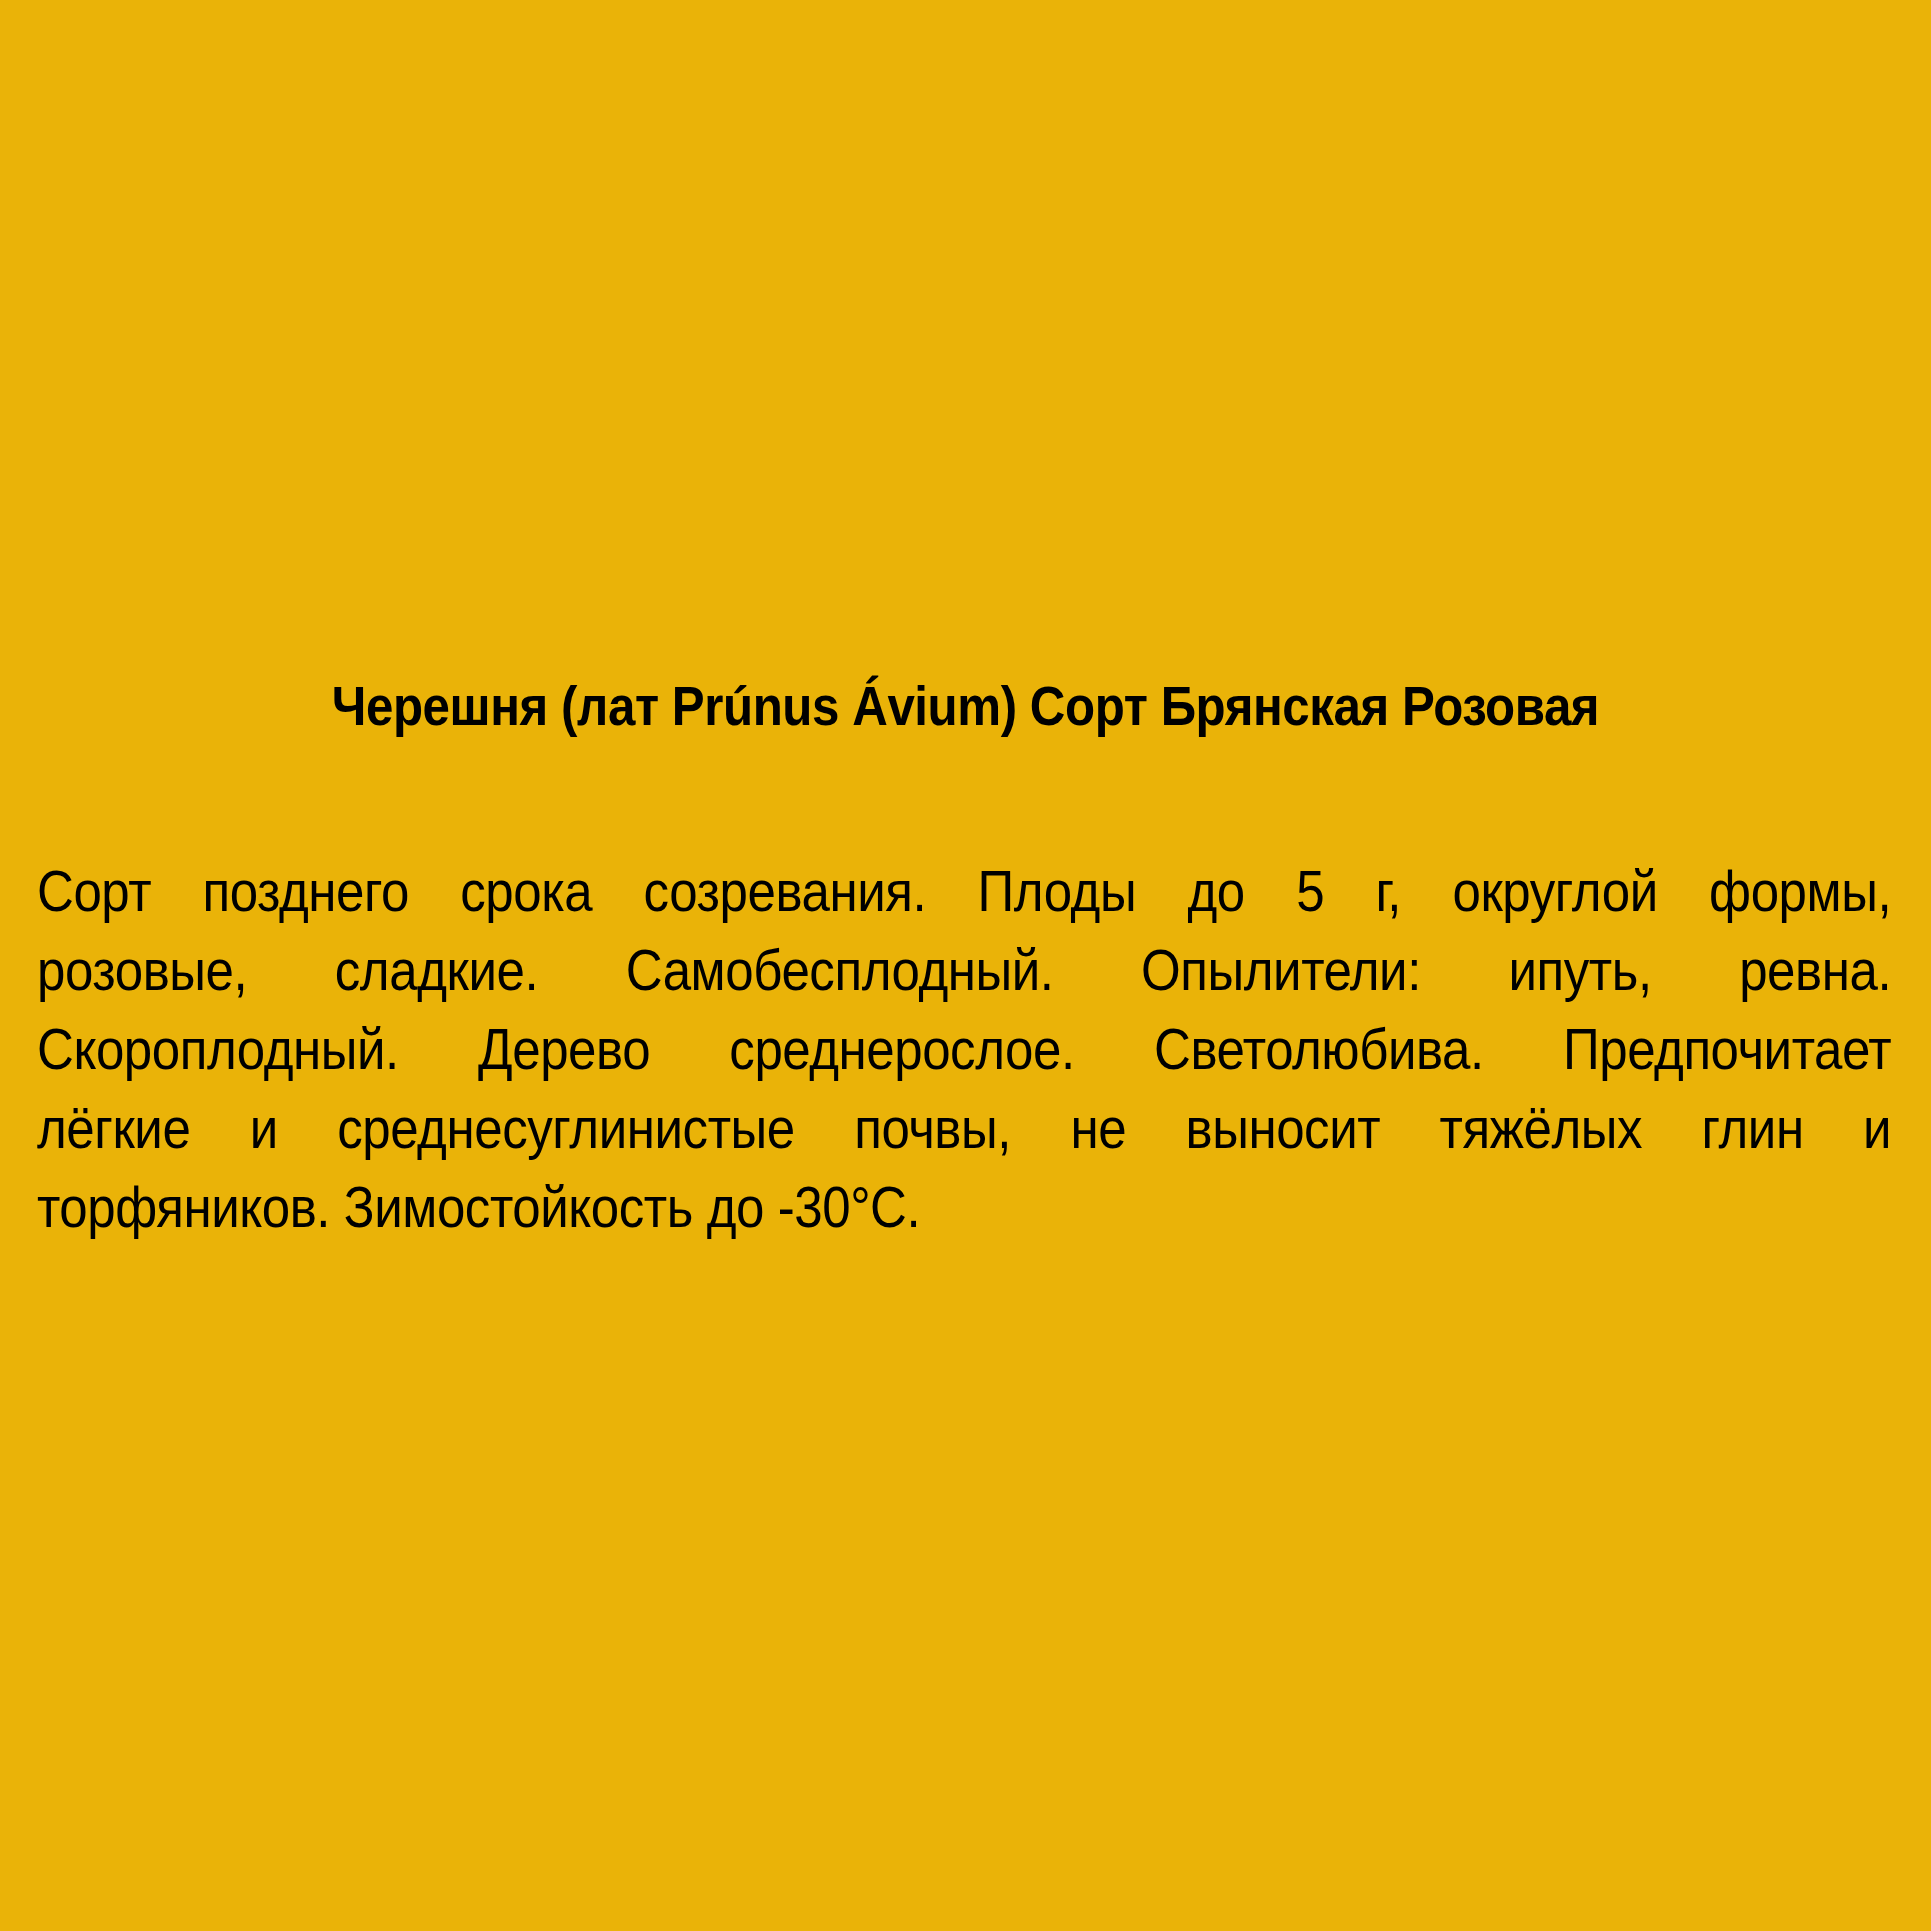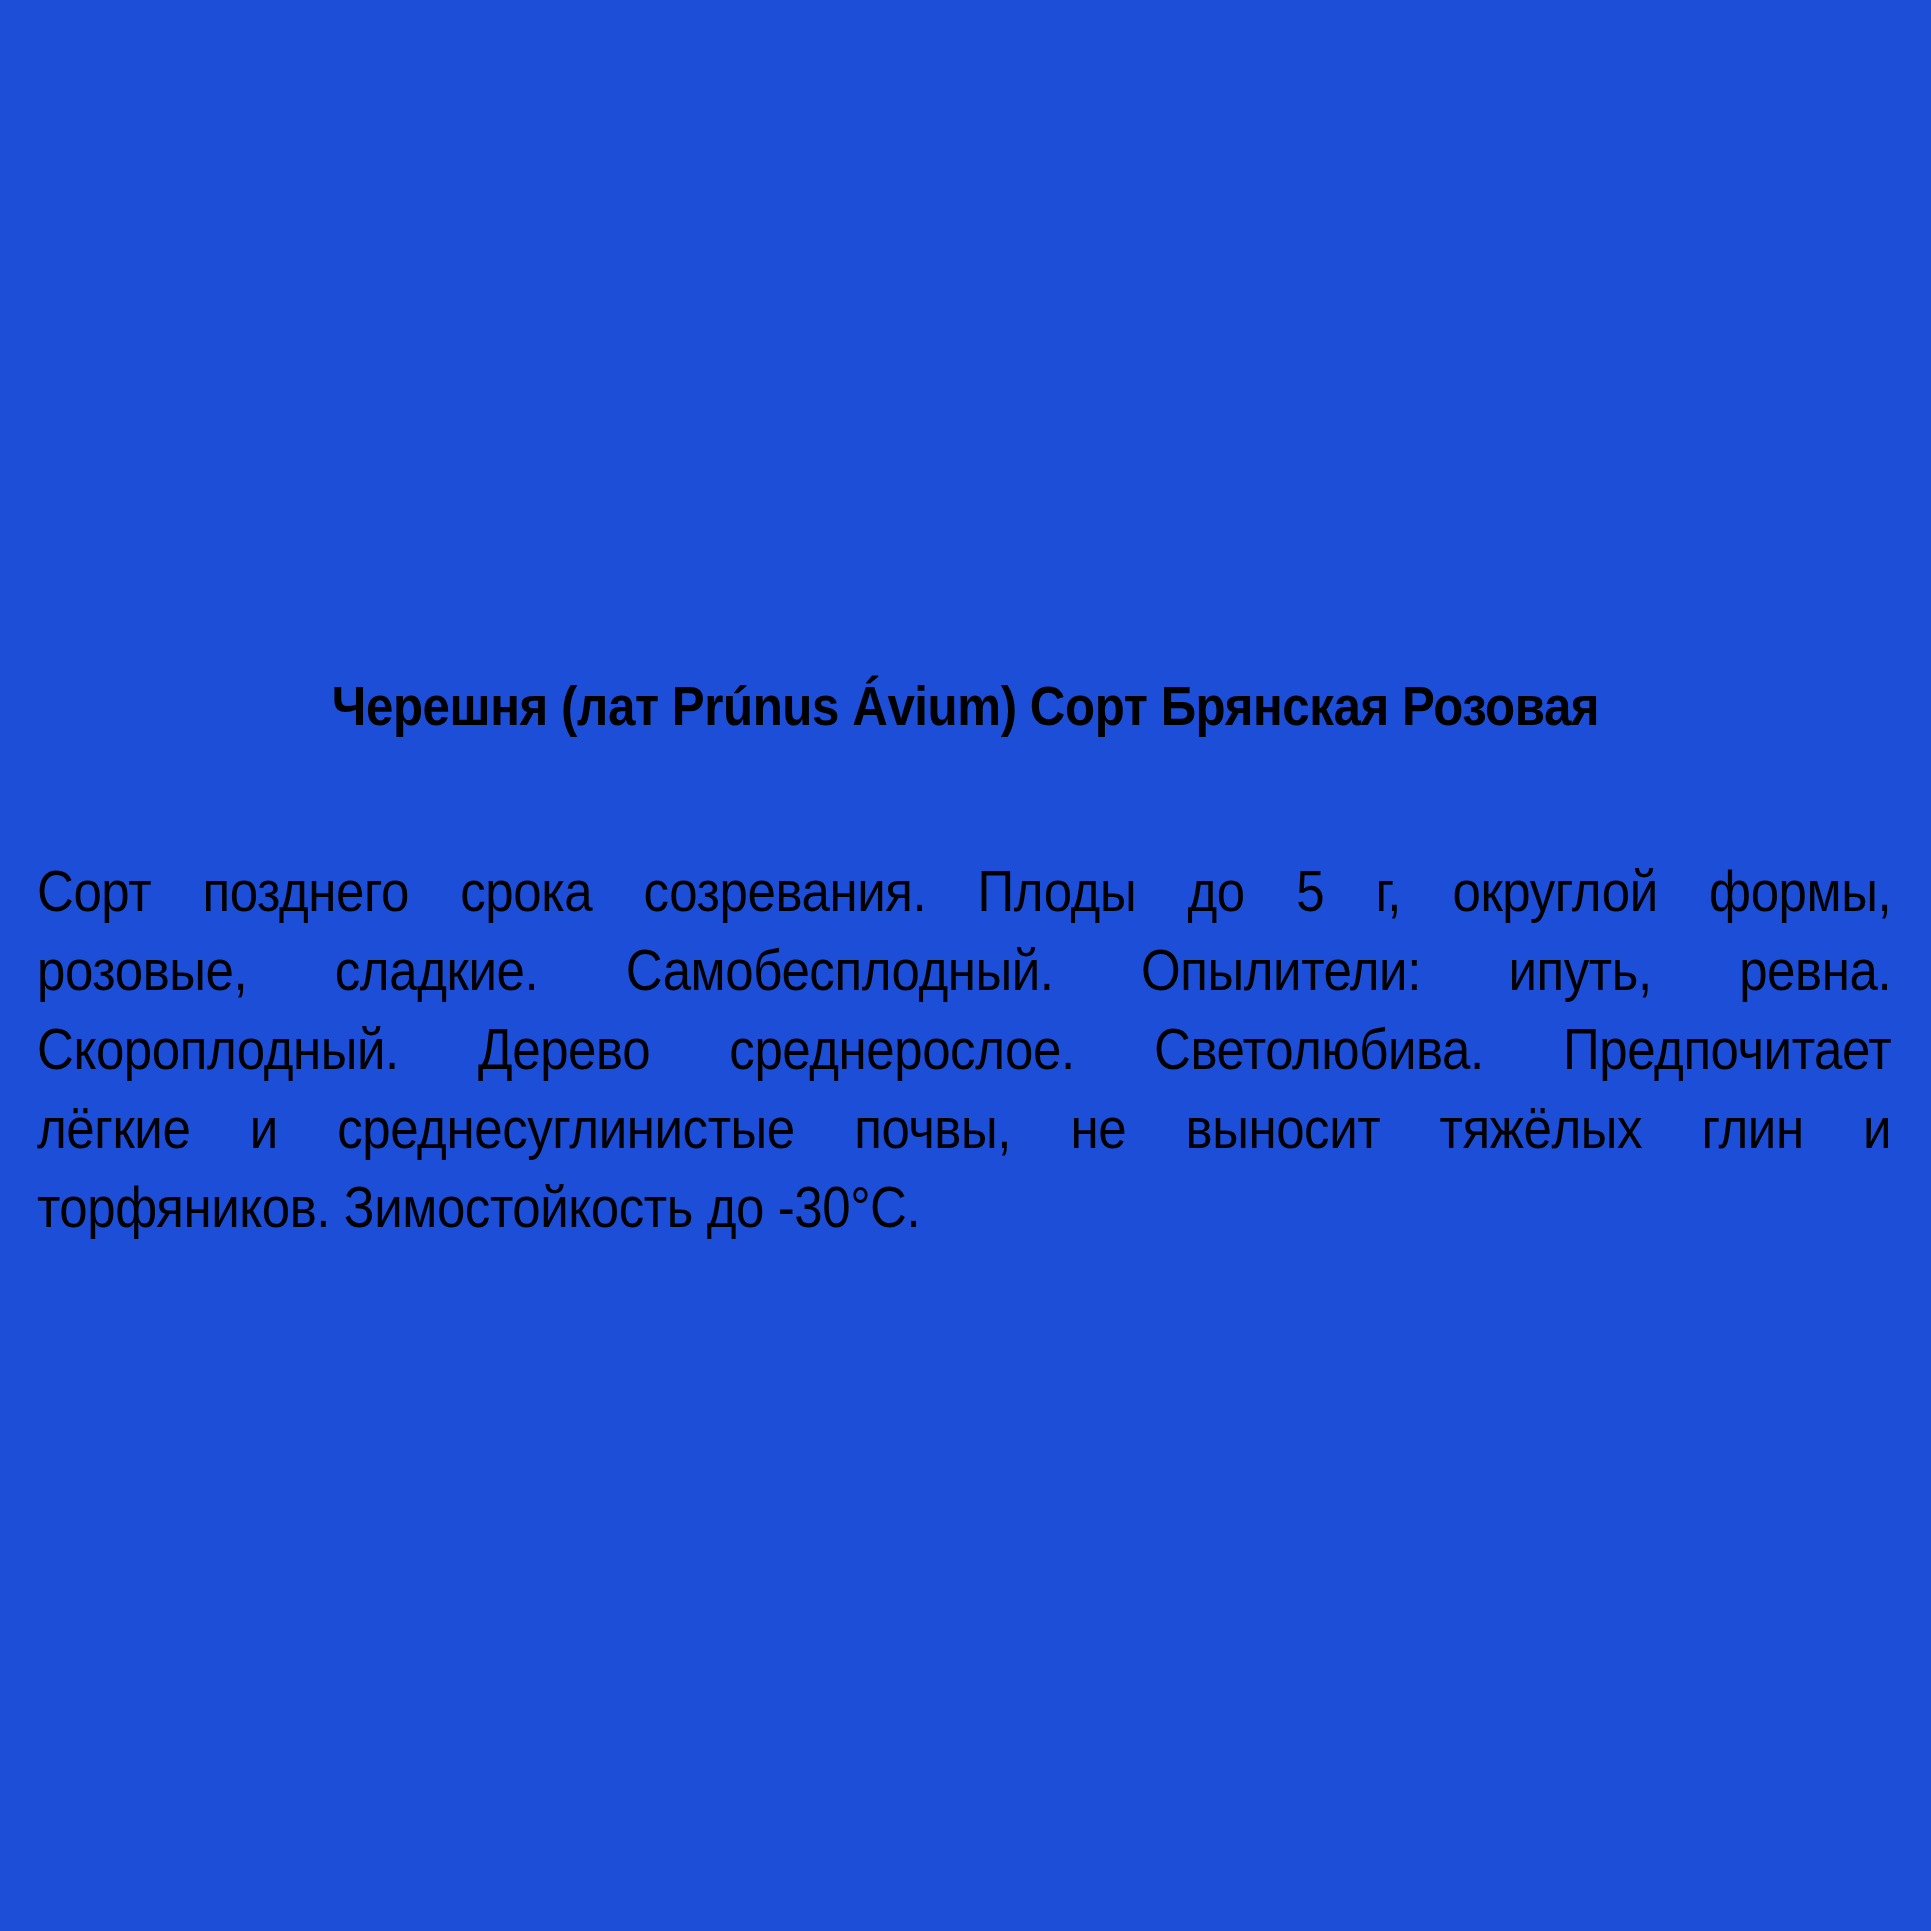--- a/index.html
+++ b/index.html
@@ -11,21 +11,21 @@
     height: 1931px;
     background: #ffffff;
     font-family: "Liberation Sans", sans-serif;
     color: #000000;
     overflow: hidden;
   }
   .page {
     position: relative;
     width: 1931px;
     height: 1931px;
-    background: #1d4ed8;
+    background: #eab308;
   }
   .doc-title {
     position: absolute;
     top: 669px;
     left: 0;
     width: 1931px;
     text-align: center;
     font-size: 56px;
     font-weight: bold;
     line-height: 73px;

